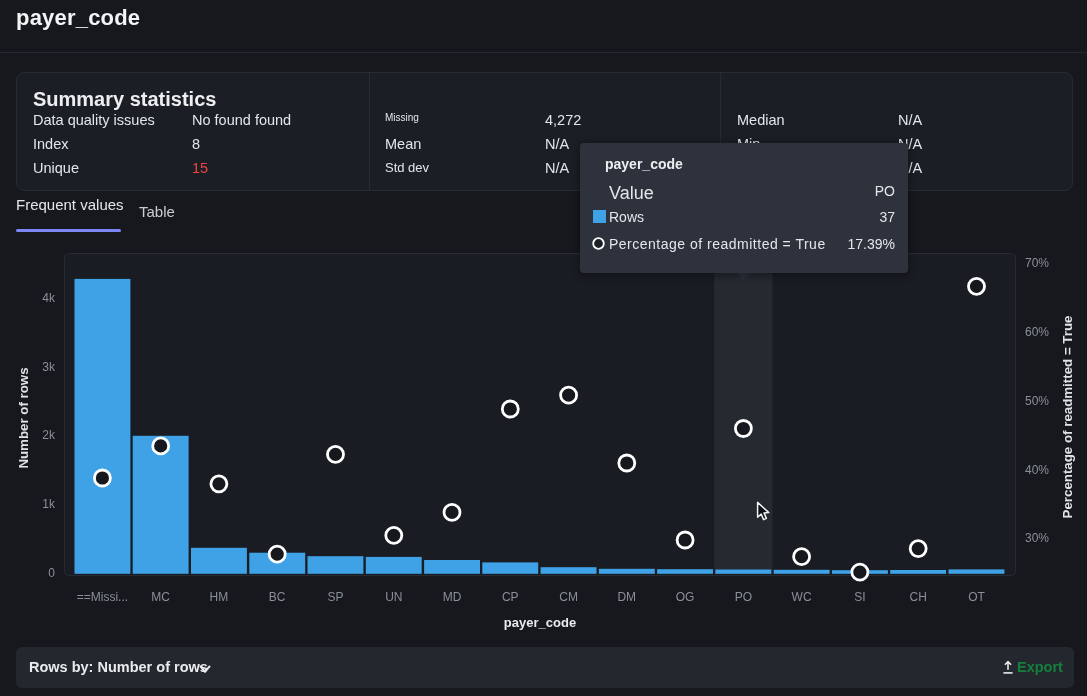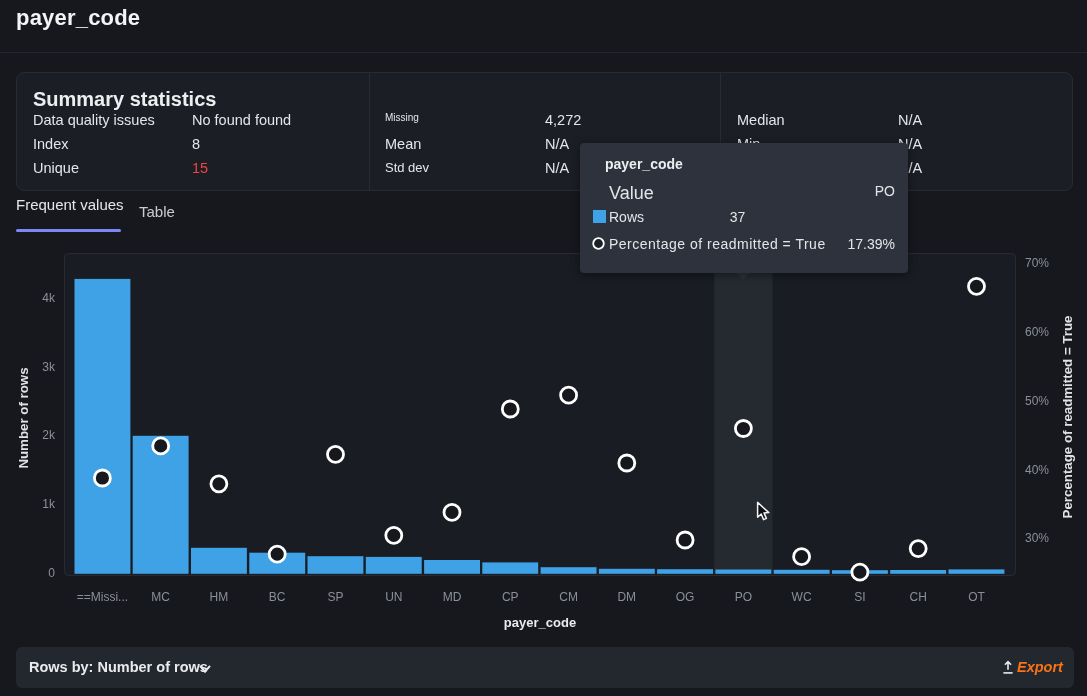--- a/index.html
+++ b/index.html
@@ -102,33 +102,33 @@
 <text x="540" y="387.0" text-anchor="middle" font-size="13" font-weight="bold" fill="#e9ebed">payer_code</text>
 </svg>
 
 <div class="abs" style="left:580px;top:143px;width:328px;height:130px;background:#2d323c;border-radius:4px;box-shadow:0 2px 10px rgba(0,0,0,0.45);z-index:10;"></div>
 <div class="abs" style="left:739.3px;top:268.6px;width:8.5px;height:8.5px;background:#2d323c;transform:rotate(45deg);z-index:9;"></div>
 <div class="abs" style="left:605px;top:156px;font-size:14px;font-weight:bold;color:#eceef0;z-index:11;">payer_code</div>
 <div class="abs" style="left:609px;top:183px;font-size:18px;color:#e3e6e9;z-index:11;">Value</div>
 <div class="abs" style="left:580px;top:183px;width:315px;font-size:14px;color:#e3e6e9;z-index:11;text-align:right;">PO</div>
 <div class="abs" style="left:592.5px;top:210px;width:13px;height:13px;background:#3fa2e7;z-index:11;"></div>
 <div class="abs" style="left:609px;top:209px;font-size:14px;color:#e3e6e9;z-index:11;">Rows</div>
-<div class="abs" style="left:580px;top:209px;width:315px;font-size:14px;color:#e3e6e9;z-index:11;text-align:center;">37</div>
+<div class="abs" style="left:580px;top:209px;width:315px;font-size:14px;color:#e3e6e9;z-index:11;text-align:right;">37</div>
 <svg class="abs" style="left:592px;top:237px;z-index:11;" width="14" height="14">
     <circle cx="6.5" cy="6.5" r="5.3" fill="#1b1f26" stroke="#ffffff" stroke-width="1.8"></circle>
   </svg>
 <div class="abs" style="left:609px;top:236px;font-size:14px;letter-spacing:0.5px;color:#e3e6e9;z-index:11;">Percentage of readmitted = True</div>
 <div class="abs" style="left:580px;top:236px;width:315px;font-size:14px;color:#e3e6e9;z-index:11;text-align:right;">17.39%</div>
 
 <div class="abs" style="left:16px;top:647px;width:1058px;height:41px;background:#23272e;border-radius:6px;"></div>
 <div class="abs" style="left:29px;top:659px;font-size:14.5px;font-weight:bold;color:#e9ebed;">Rows by: Number of rows</div>
 <svg class="abs" style="left:198px;top:662.5px;" width="14" height="12">
     <polyline points="2,2.8 7,8.6 12,2.8" fill="none" stroke="#e9ebed" stroke-width="2"></polyline>
   </svg>
-<div class="abs" style="left:1017px;top:659px;font-size:14.5px;font-weight:bold;color:#f97316;font-style:italic;">Export</div>
+<div class="abs" style="left:1017px;top:659px;font-size:14.5px;font-weight:bold;color:#15803d;">Export</div>
 <svg class="abs" style="left:1002px;top:660px;" width="12" height="15">
     <path d="M6 9.8 L6 1.6 M2.9 4.7 L6 1.6 L9.1 4.7" fill="none" stroke="#e9ebed" stroke-width="1.6"></path>
     <line x1="1.4" y1="12.9" x2="10.6" y2="12.9" stroke="#e9ebed" stroke-width="1.6"></line>
   </svg>
 
 <svg class="abs" style="left:756px;top:501px;z-index:20;" width="18" height="22" viewBox="0 0 18 22">
 <path d="M1.6 1.4 L1.6 16.2 L5.2 13 L7.6 18.6 L10.4 17.4 L8 11.9 L12.8 11.6 Z" fill="#0e1013" stroke="#f3f4f5" stroke-width="1.5" stroke-linejoin="round"></path>
 </svg>
 
 </body></html>

